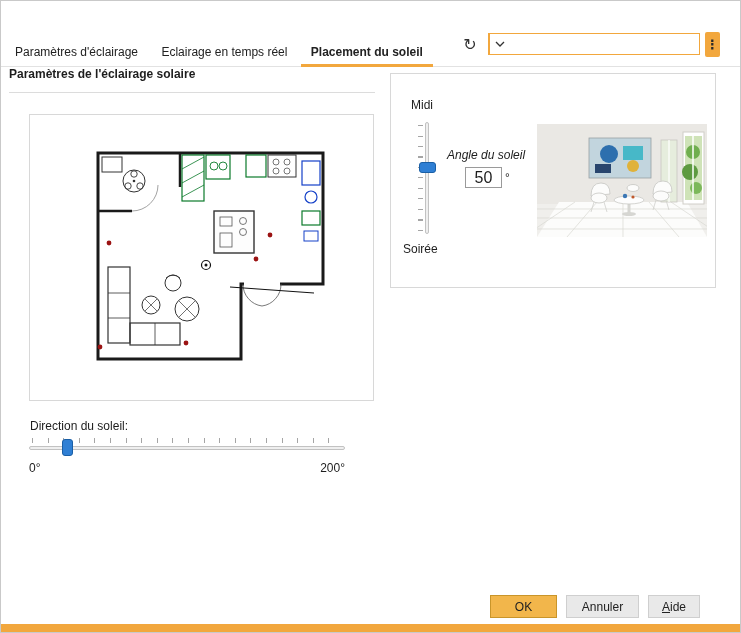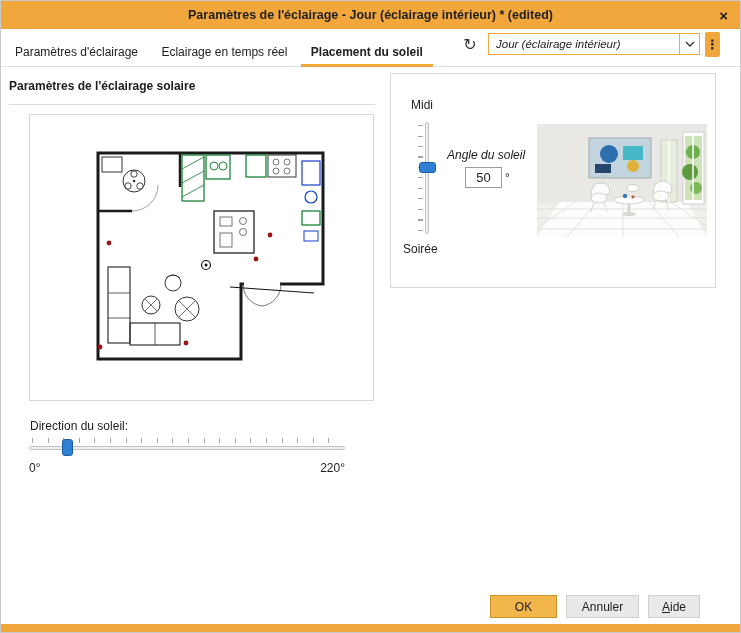--- a/index.html
+++ b/index.html
@@ -33,21 +33,21 @@
   .preset .chev { width:20px; height:100%; border-left:1px solid var(--accent,#F2A73D);
                   display:flex; align-items:center; justify-content:center; }
 
   .menu-btn { position:absolute; left:704px; top:31px; width:15px; height:25px;
               background:var(--accent,#F2A73D); border-radius:2px; display:flex; align-items:center;
               justify-content:center; cursor:pointer; }
   .menu-btn span { font-size:13px; font-weight:700; color:#2a2a2a; }
 
   
   .section { position:absolute; left:8px; top:66px; width:366px; padding-bottom:11px;
-             border-bottom:1px solid #dcdcdc;margin-top:12px; }
+             border-bottom:1px solid #dcdcdc; }
   .section .stitle { font-weight:700; color:#1d1d1d; }
 
   
   .plan-box { position:absolute; left:28px; top:113px; width:345px; height:287px;
               border:1px solid #d8d8d8; background:#fff; }
 
   
   .dir-label { position:absolute; left:29px; top:418px; }
   .hslider { position:absolute; left:28px; top:434px; width:316px; height:22px; cursor:pointer; }
   .hslider .ticks { position:absolute; left:3px; right:2px; top:3px; height:5px;
@@ -66,58 +66,53 @@
   .vslider { position:absolute; left:24px; top:48px; width:23px; height:112px; cursor:pointer; }
   .vslider .ticks { position:absolute; top:3px; bottom:3px; left:3px; width:5px;
       background-image:repeating-linear-gradient(to bottom,#a5a5a5 0,#a5a5a5 1px,transparent 1px,transparent 10.5px); }
   .vslider .track { position:absolute; top:0; bottom:0; left:10px; width:4px; background:#efefef;
       border:1px solid #c2c2c2; border-radius:2px; }
   .vslider .handle { position:absolute; left:4px; top:calc(40% - 5px); width:17px; height:11px;
       background:var(--slider,#2F7FD4); border:1px solid #1a5fa6; border-radius:3px; cursor:grab; }
   .angle-label { position:absolute; left:56px; top:74px;font-style:italic; }
   .angle-row { position:absolute; left:74px; top:93px; display:flex; align-items:center; }
   .angle-row input { width:37px; height:21px; border:1px solid #9a9a9a; background:#fff;
-      text-align:center; font-family:inherit; font-size:13px; color:#1d1d1d; }
+      text-align:center; font-family:inherit; font-size:16px; color:#1d1d1d; }
   .angle-row .unit { margin-left:3px; }
   .preview { position:absolute; left:146px; top:50px; width:170px; height:113px; overflow:hidden; }
 
   
   .buttons { position:absolute; left:489px; top:594px; display:flex; gap:9px; }
   .btn { height:23px; border:1px solid #cfcfcf; background:#e9e9e9; color:#222;
          display:flex; align-items:center; justify-content:center; cursor:pointer; font-size:12px; }
   .btn span { display:block; }
   .btn-ok { width:67px; background:var(--ok,#F2B64B); border:1px solid #c9952a; }
   .btn-cancel { width:73px; }
   .btn-help { width:52px; }
   .btn-help span::first-letter { text-decoration:underline; }
 
   .bottom-strip { position:absolute; left:0; right:0; bottom:0; height:8px; background:var(--accent,#F2A73D); }
 </style>
 </head>
 <body>
 
 <div class="window">
 
-  <div class="titlebar">
-    <span class="title">Paramètres de l'éclairage - Jour (éclairage intérieur) * (edited)</span>
-    <span class="close">×</span>
-  </div>
 
   <div class="tabbar">
     <span class="tab">Paramètres d'éclairage</span>
     <span class="tab">Eclairage en temps réel</span>
     <span class="tab active">Placement du soleil</span>
   </div>
 
   <div class="refresh-btn">
     <span>↻</span>
   </div>
 
   <div class="preset">
-    <span class="val">Jour (éclairage intérieur)</span>
     <span class="chev">
       <svg width="10" height="6" viewBox="0 0 10 6">
           <polyline points="1,1 5,5 9,1" fill="none" stroke="#333" stroke-width="1.3"></polyline>
         </svg>
     </span>
   </div>
 
   <div class="menu-btn">
     <span>⋮</span>
   </div>
@@ -197,21 +192,21 @@
   </div>
 
   <div class="dir-label">Direction du soleil:</div>
   <div class="hslider">
     <div class="ticks"></div>
     <div class="track"></div>
     <div class="handle" style="left: calc(12% - 5px);"></div>
   </div>
   <div class="dir-range">
     <span>0°</span>
-    <span>220°</span>
+    <span>200°</span>
   </div>
 
   <div class="right-box">
     <span class="midi">Midi</span>
     <div class="vslider">
       <div class="ticks"></div>
       <div class="track"></div>
       <div class="handle" style="top: calc(40% - 5px);"></div>
     </div>
     <span class="soiree">Soirée</span>

